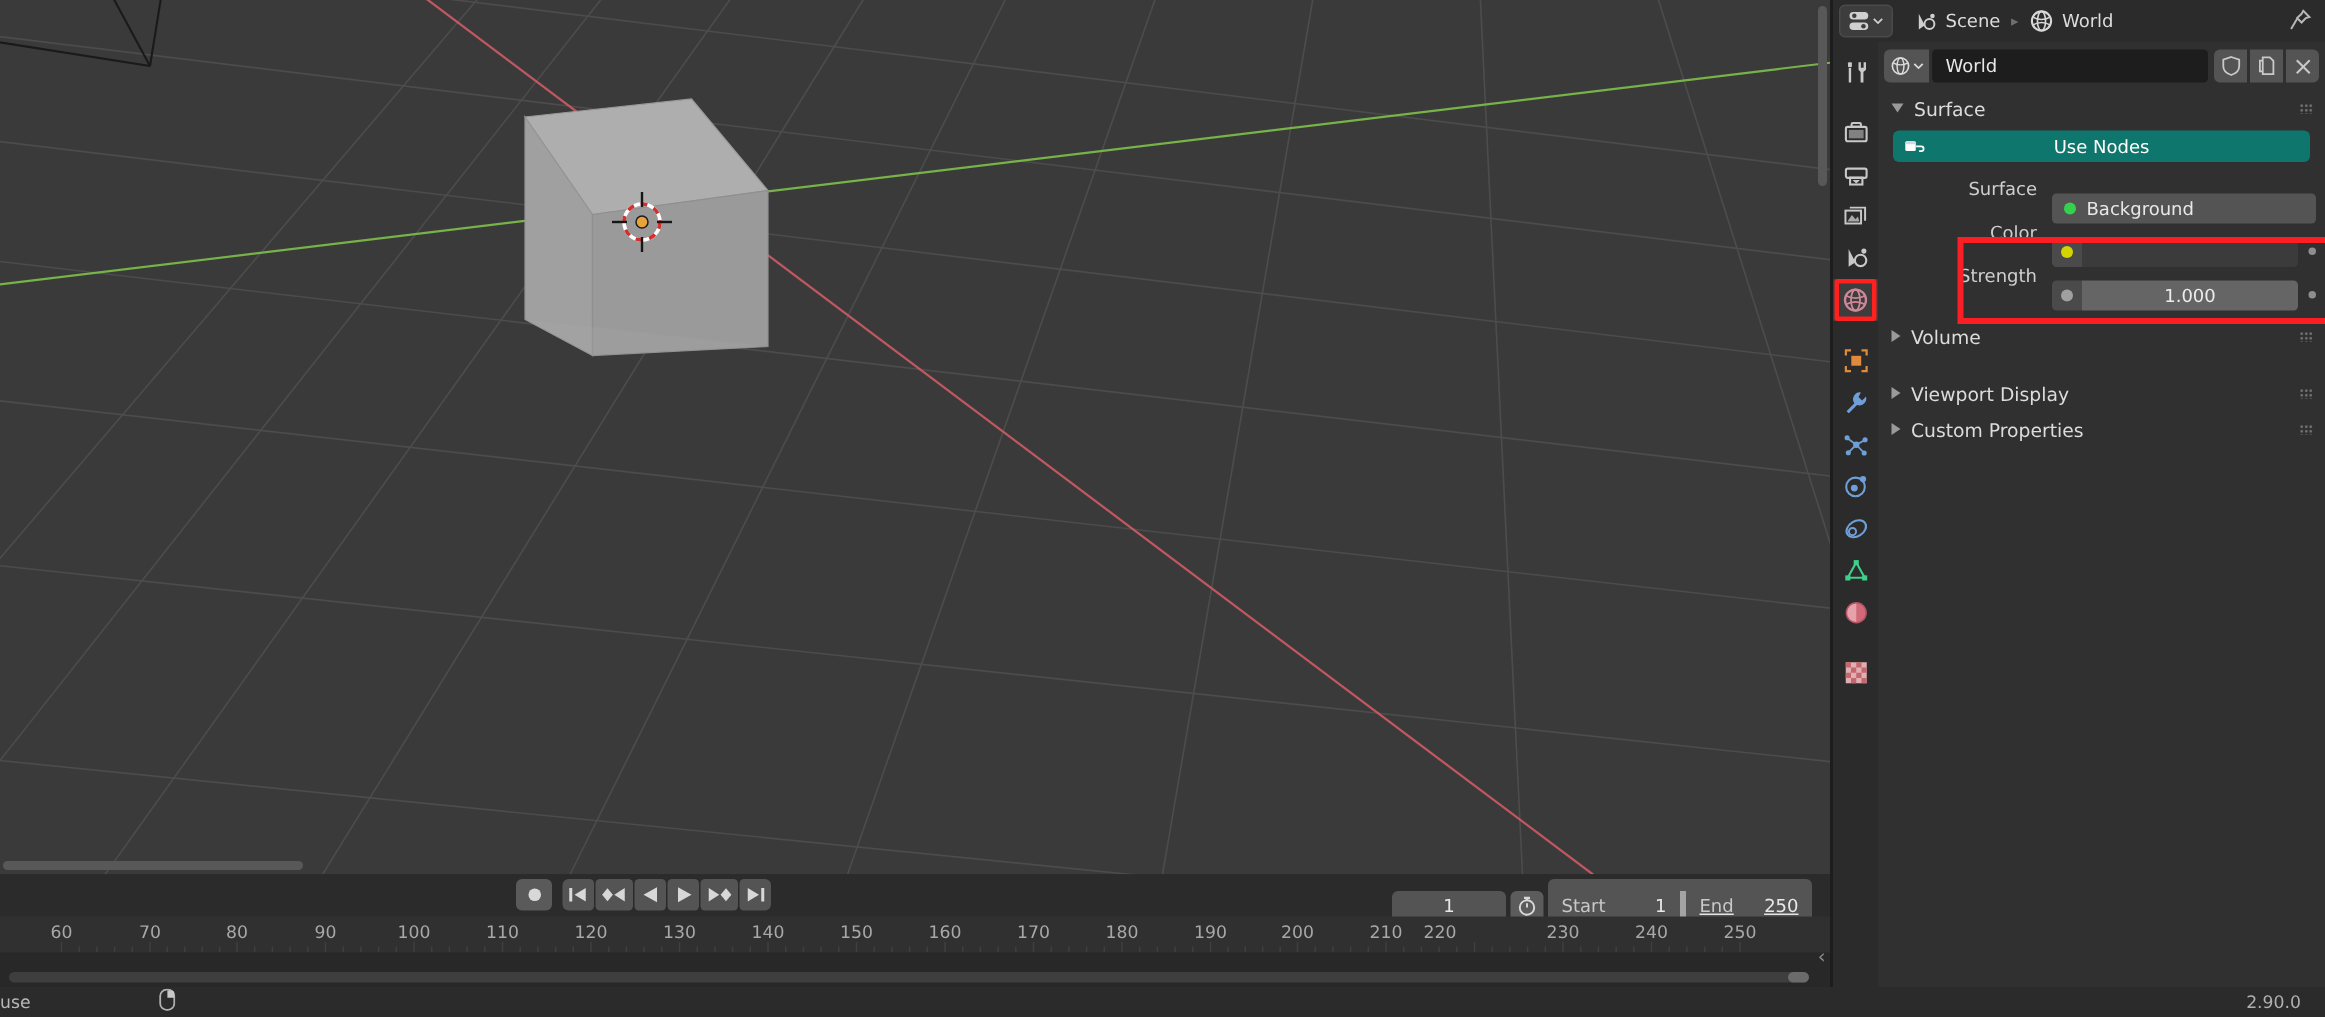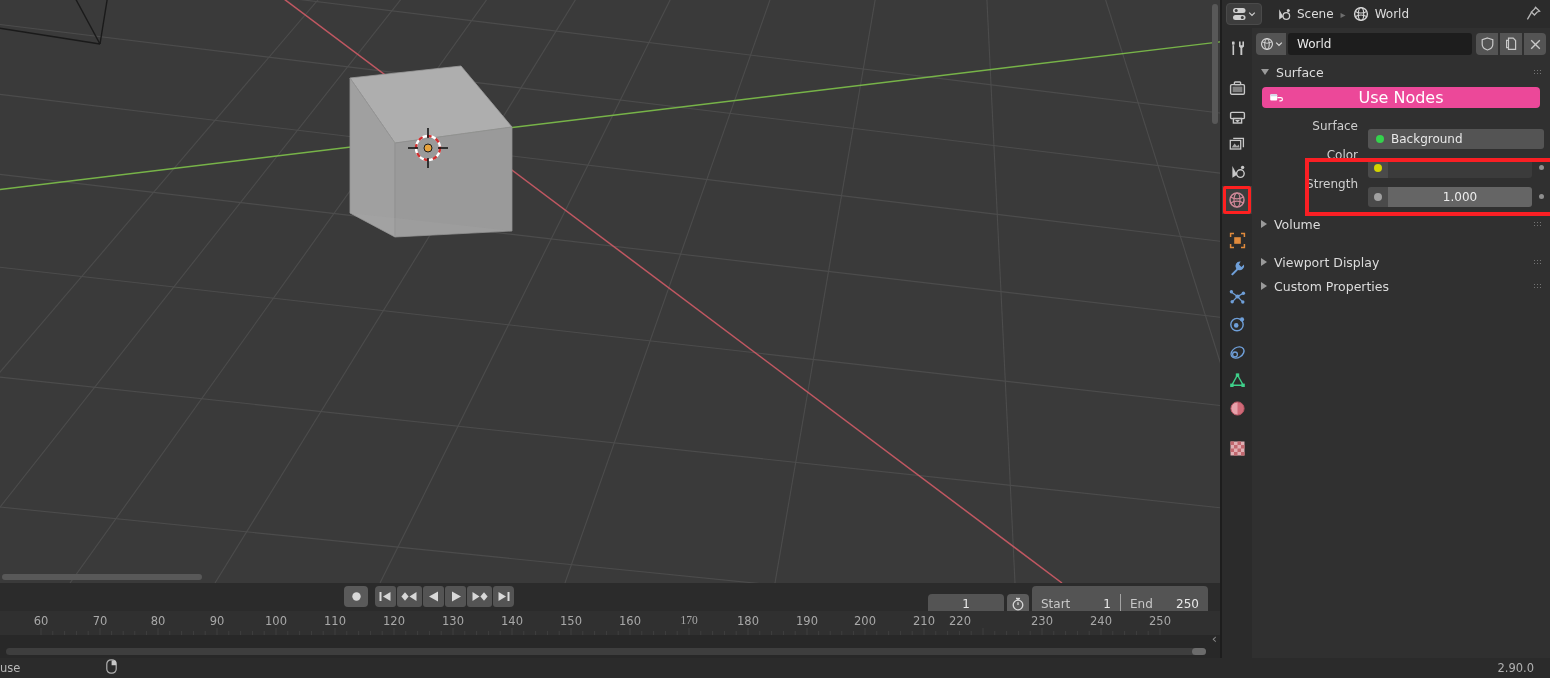--- a/index.html
+++ b/index.html
@@ -66,21 +66,21 @@
     width: 22px; height: 21px; background: #5c5c5c; border-radius: 4px;
     display: flex; align-items: center; justify-content: center;
   }
   .tl-range {
     height: 36px; background: #545454; border-radius: 4px; display: flex; align-items: center;
   }
   .tl-range .seg {
     display: flex; align-items: center; justify-content: space-between;
     padding: 0 9px; height: 21px; width: 88px;
   }
-  .tl-range .seg + .seg { border-left: 1px solid #a3a3a3; }
+  .tl-range .seg + .seg { border-left: 4px solid #a3a3a3; text-decoration: underline; }
   .tl-range .lbl { color: #c8c8c8; }
   .tl-range .val { color: #e8e8e8; }
 
   .tl-ruler {
     position: absolute; left: 0; top: 28px; width: 1220px; height: 24px;
     background: #303030;
   }
   .tl-ruler .tick-label {
     position: absolute; top: 3px; transform: translateX(-50%);
     color: #a8a8a8; font-size: 11.5px;
@@ -169,23 +169,23 @@
   .tri.right { border-top: 4.5px solid transparent; border-bottom: 4.5px solid transparent; border-left: 6px solid #9a9a9a; }
   .section-head .title { color: #dcdcdc; font-size: 12.5px; }
   .grip {
     position: absolute; right: 4px; top: 8px; width: 9px; height: 7px;
     background-image: radial-gradient(#8a8a8a 0.8px, transparent 0.9px);
     background-size: 3px 3px;
     opacity: .75;
   }
 
   .use-nodes {
-    margin: 4px 6px 0 6px; height: 21px; background: #ec4899; border-radius: 4px;
+    margin: 4px 6px 0 6px; height: 21px; background: #0f766e; border-radius: 4px;
     display: flex; align-items: center; justify-content: center; position: relative;
-    color: #fff; font-size: 16px;
+    color: #fff; font-size: 12px;
   }
   .use-nodes .nd-icon { position: absolute; left: 7px; top: 3px; }
 
   .field-row {
     display: flex; align-items: center; height: 22px; margin-top: 7px; padding-right: 2px;
   }
   .field-label {
     width: 112px; text-align: right; padding-right: 10px; color: #cfcfcf; font-size: 12px;
   }
   .field-ctrl { flex: 1; display: flex; align-items: center; margin-top: 25px; }
@@ -379,21 +379,21 @@
           <div class="tick-label" style="left: 100px;">70</div>
           <div class="tick-label" style="left: 158px;">80</div>
           <div class="tick-label" style="left: 217px;">90</div>
           <div class="tick-label" style="left: 276px;">100</div>
           <div class="tick-label" style="left: 335px;">110</div>
           <div class="tick-label" style="left: 394px;">120</div>
           <div class="tick-label" style="left: 453px;">130</div>
           <div class="tick-label" style="left: 512px;">140</div>
           <div class="tick-label" style="left: 571px;">150</div>
           <div class="tick-label" style="left: 630px;">160</div>
-          <div class="tick-label" style="left: 689px; font-family: Liberation Serif, serif;">170</div>
+          <div class="tick-label" style="left: 689px;">170</div>
           <div class="tick-label" style="left: 748px;">180</div>
           <div class="tick-label" style="left: 807px;">190</div>
           <div class="tick-label" style="left: 865px;">200</div>
           <div class="tick-label" style="left: 924px;">210</div>
           <div class="tick-label" style="left: 960px;">220</div>
           <div class="tick-label" style="left: 1042px;">230</div>
           <div class="tick-label" style="left: 1101px;">240</div>
           <div class="tick-label" style="left: 1160px;">250</div>
         </div>
       <svg class="tl-ticks" width="1220" height="24">

